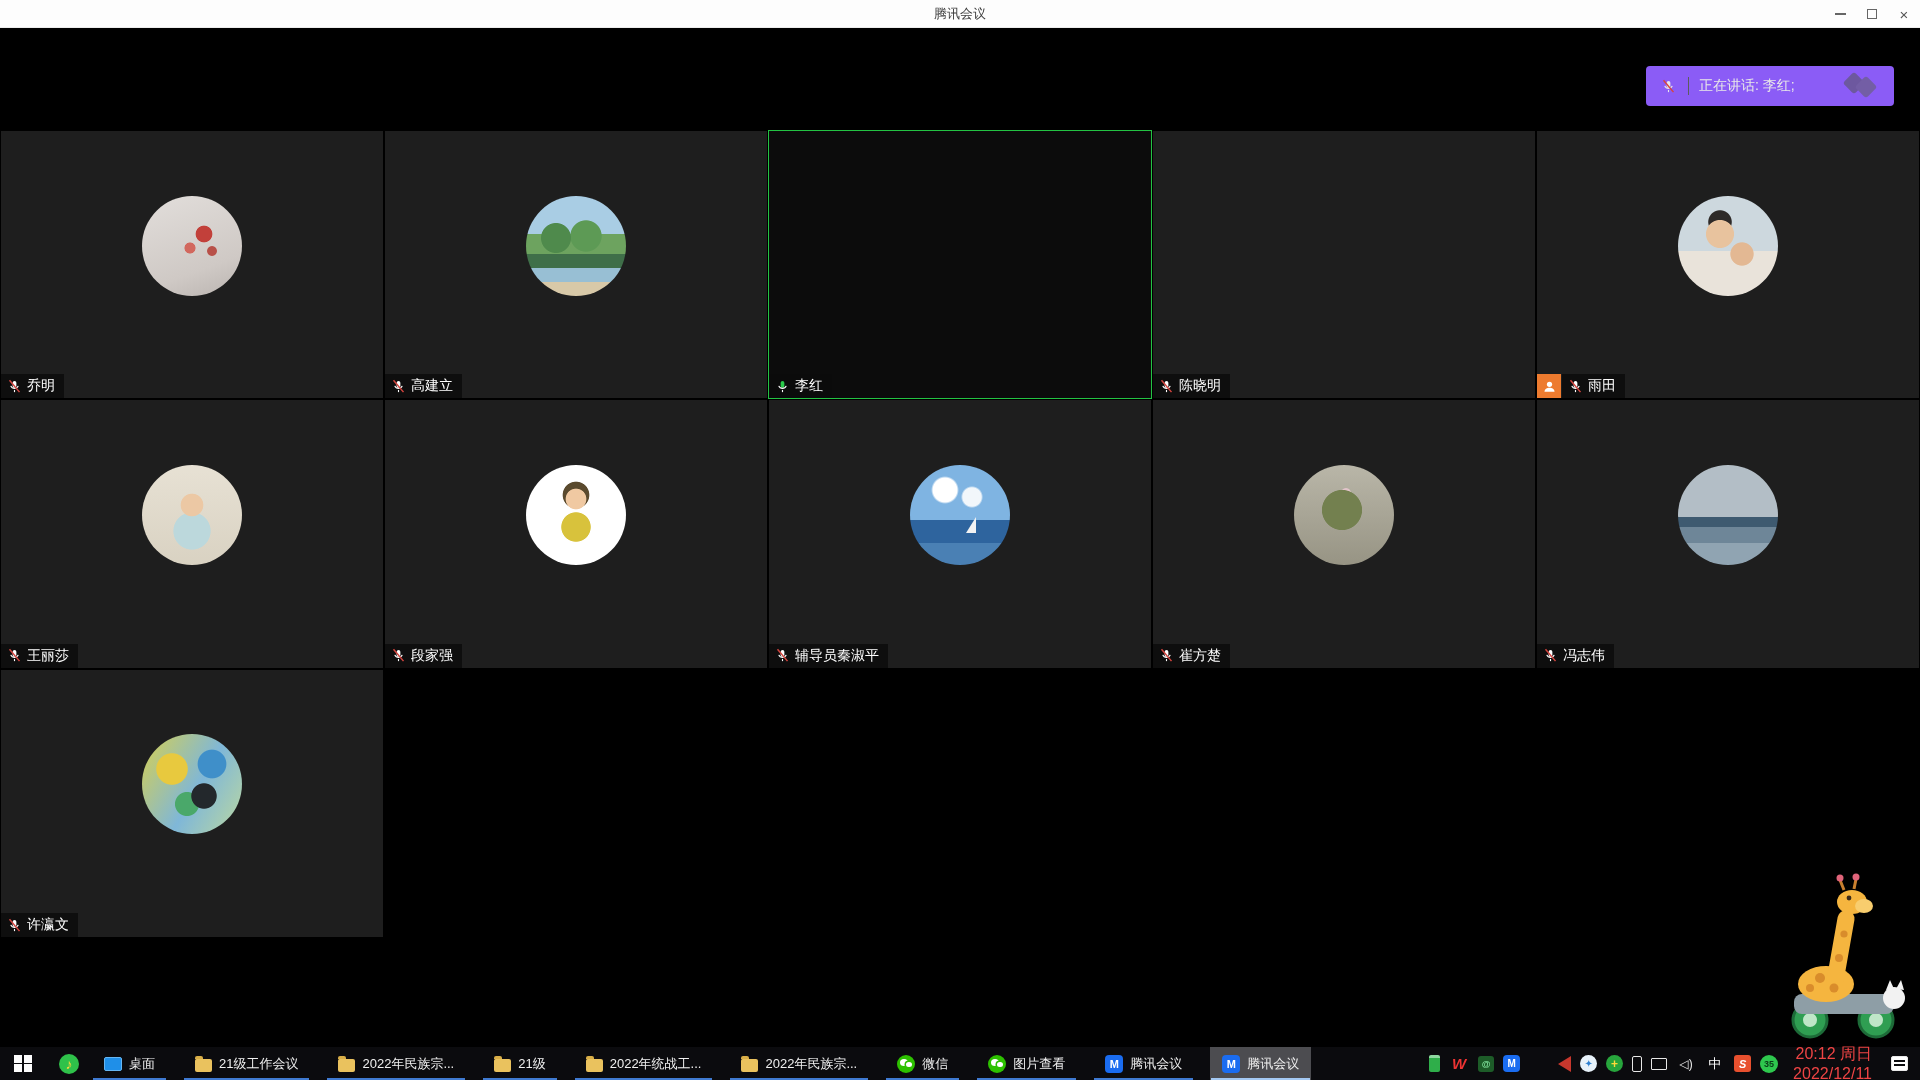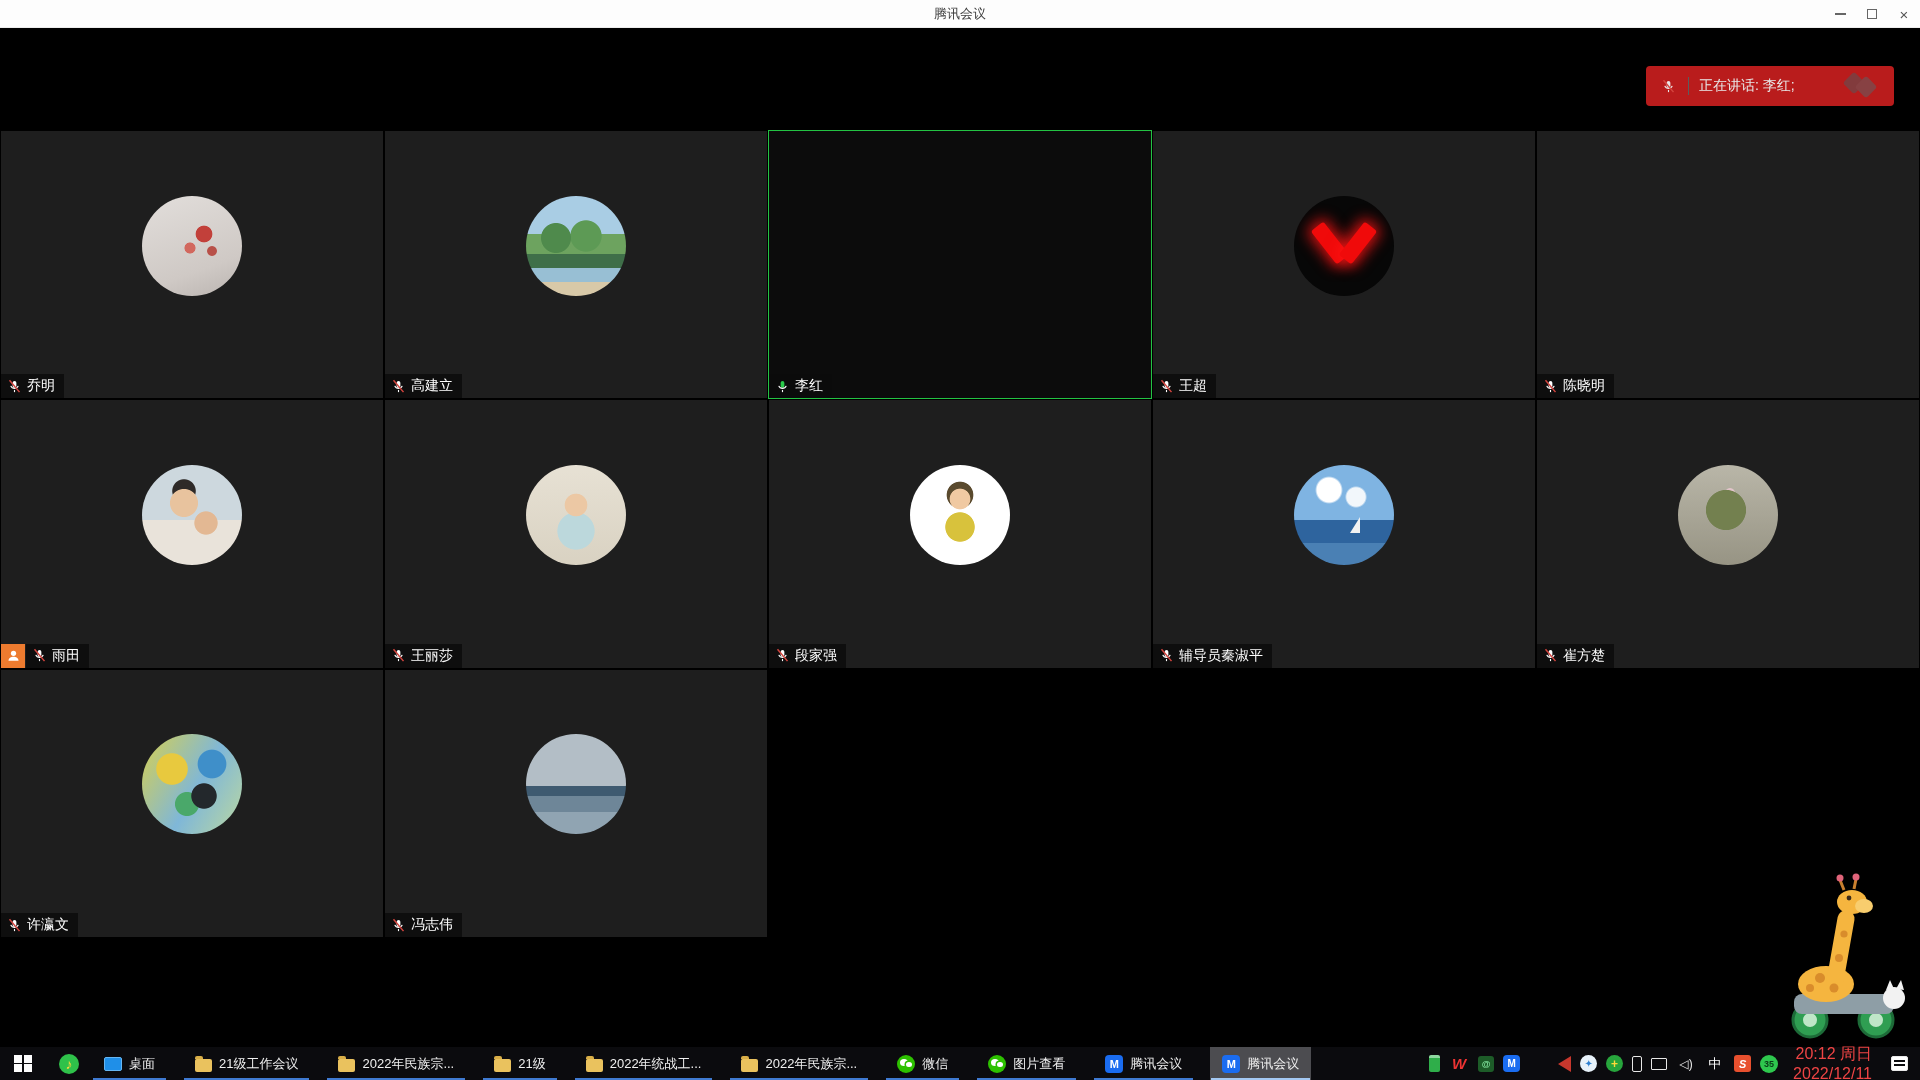--- a/index.html
+++ b/index.html
@@ -21,21 +21,21 @@
     border:1.4px solid #666; background:#fdfdfd; }
   .glyph-restore::after { content:""; position:absolute; left:0; bottom:0; width:8px; height:8px;
     border:1.4px solid #666; background:#fdfdfd; }
   .glyph-close { font-size:15px; color:#555; line-height:1; }
 
   
   .stage { position:absolute; top:28px; left:0; width:1920px; height:1019px; background:#000; }
 
   
   .speak-banner { position:absolute; top:38px; right:26px; width:248px; height:40px;
-    background:#b91c1c; border-radius:4px; display:flex; align-items:center; padding:16px 10px;
+    background:#8b5cf6; border-radius:4px; display:flex; align-items:center; padding:16px 10px;
     z-index:5; }
   .speak-banner .mic-wrap { width:24px; display:flex; justify-content:center; }
   .banner-divider { width:1px; height:18px; background:#5c5c5e; margin:0 10px 0 8px; }
   .speak-banner .speak-text { color:#e8e8e8; font-size:14px; white-space:nowrap; flex:1; }
   .banner-logo { position:relative; width:40px; height:26px; opacity:.55; }
   .banner-logo i { position:absolute; width:16px; height:16px; background:#565659;
     transform:rotate(45deg); border-radius:3px; display:block; }
   .banner-logo i:nth-child(1){ left:2px; top:2px; }
   .banner-logo i:nth-child(2){ left:14px; top:6px; background:#606063; }
 
@@ -263,39 +263,20 @@
         <svg class="mic mic-speaking" viewBox="0 0 24 24">
           <rect x="9" y="3" width="6" height="11" rx="3" fill="#2aca4b"></rect>
           <path d="M6 11a6.5 6.5 0 0 0 12 0" stroke="#fff" fill="none" stroke-width="1.8"></path>
           <line x1="12" y1="17.5" x2="12" y2="21" stroke="#fff" stroke-width="1.8"></line>
         </svg>
         <span class="pname">李红</span>
       </span>
     </div>
   </div>
 
-  <div class="tile">
-    <div class="tile-center">
-      <div class="avatar av-red-v-dark"></div>
-
-    </div>
-    <div class="label-row">
-
-      <span class="name-label">
-        <svg class="mic mic-muted" viewBox="0 0 24 24">
-          <rect x="9" y="3" width="6" height="11" rx="3" fill="#fff"></rect>
-          <path d="M6 11a6.5 6.5 0 0 0 12 0" stroke="#fff" fill="none" stroke-width="1.8"></path>
-          <line x1="12" y1="17.5" x2="12" y2="21" stroke="#fff" stroke-width="1.8"></line>
-          <line x1="4" y1="2" x2="20" y2="21" stroke="#d5453f" stroke-width="2.4"></line>
-        </svg>
-
-        <span class="pname">王超</span>
-      </span>
-    </div>
-  </div>
 
   <div class="tile">
     <div class="label-row">
 
       <span class="name-label">
         <svg class="mic mic-muted" viewBox="0 0 24 24">
           <rect x="9" y="3" width="6" height="11" rx="3" fill="#fff"></rect>
           <path d="M6 11a6.5 6.5 0 0 0 12 0" stroke="#fff" fill="none" stroke-width="1.8"></path>
           <line x1="12" y1="17.5" x2="12" y2="21" stroke="#fff" stroke-width="1.8"></line>
           <line x1="4" y1="2" x2="20" y2="21" stroke="#d5453f" stroke-width="2.4"></line>
@@ -406,54 +387,54 @@
           <line x1="4" y1="2" x2="20" y2="21" stroke="#d5453f" stroke-width="2.4"></line>
         </svg>
 
         <span class="pname">崔方楚</span>
       </span>
     </div>
   </div>
 
   <div class="tile">
     <div class="tile-center">
+      <div class="avatar av-lake"></div>
+
+    </div>
+    <div class="label-row">
+
+      <span class="name-label">
+        <svg class="mic mic-muted" viewBox="0 0 24 24">
+          <rect x="9" y="3" width="6" height="11" rx="3" fill="#fff"></rect>
+          <path d="M6 11a6.5 6.5 0 0 0 12 0" stroke="#fff" fill="none" stroke-width="1.8"></path>
+          <line x1="12" y1="17.5" x2="12" y2="21" stroke="#fff" stroke-width="1.8"></line>
+          <line x1="4" y1="2" x2="20" y2="21" stroke="#d5453f" stroke-width="2.4"></line>
+        </svg>
+
+        <span class="pname">冯志伟</span>
+      </span>
+    </div>
+  </div>
+
+  <div class="tile">
+    <div class="tile-center">
       <div class="avatar av-street-art"></div>
 
     </div>
     <div class="label-row">
 
       <span class="name-label">
         <svg class="mic mic-muted" viewBox="0 0 24 24">
           <rect x="9" y="3" width="6" height="11" rx="3" fill="#fff"></rect>
           <path d="M6 11a6.5 6.5 0 0 0 12 0" stroke="#fff" fill="none" stroke-width="1.8"></path>
           <line x1="12" y1="17.5" x2="12" y2="21" stroke="#fff" stroke-width="1.8"></line>
           <line x1="4" y1="2" x2="20" y2="21" stroke="#d5453f" stroke-width="2.4"></line>
         </svg>
 
         <span class="pname">许瀛文</span>
-      </span>
-    </div>
-  </div>
-
-  <div class="tile">
-    <div class="tile-center">
-      <div class="avatar av-lake"></div>
-
-    </div>
-    <div class="label-row">
-
-      <span class="name-label">
-        <svg class="mic mic-muted" viewBox="0 0 24 24">
-          <rect x="9" y="3" width="6" height="11" rx="3" fill="#fff"></rect>
-          <path d="M6 11a6.5 6.5 0 0 0 12 0" stroke="#fff" fill="none" stroke-width="1.8"></path>
-          <line x1="12" y1="17.5" x2="12" y2="21" stroke="#fff" stroke-width="1.8"></line>
-          <line x1="4" y1="2" x2="20" y2="21" stroke="#d5453f" stroke-width="2.4"></line>
-        </svg>
-
-        <span class="pname">冯志伟</span>
       </span>
     </div>
   </div>
 </div>
 
   <svg class="giraffe" viewBox="0 0 140 180">
     <circle cx="34" cy="158" r="17" fill="#2f9e52" stroke="#1d6b38" stroke-width="3"></circle>
     <circle cx="34" cy="158" r="7" fill="#bfe6c8"></circle>
     <circle cx="100" cy="158" r="17" fill="#2f9e52" stroke="#1d6b38" stroke-width="3"></circle>
     <circle cx="100" cy="158" r="7" fill="#bfe6c8"></circle>

